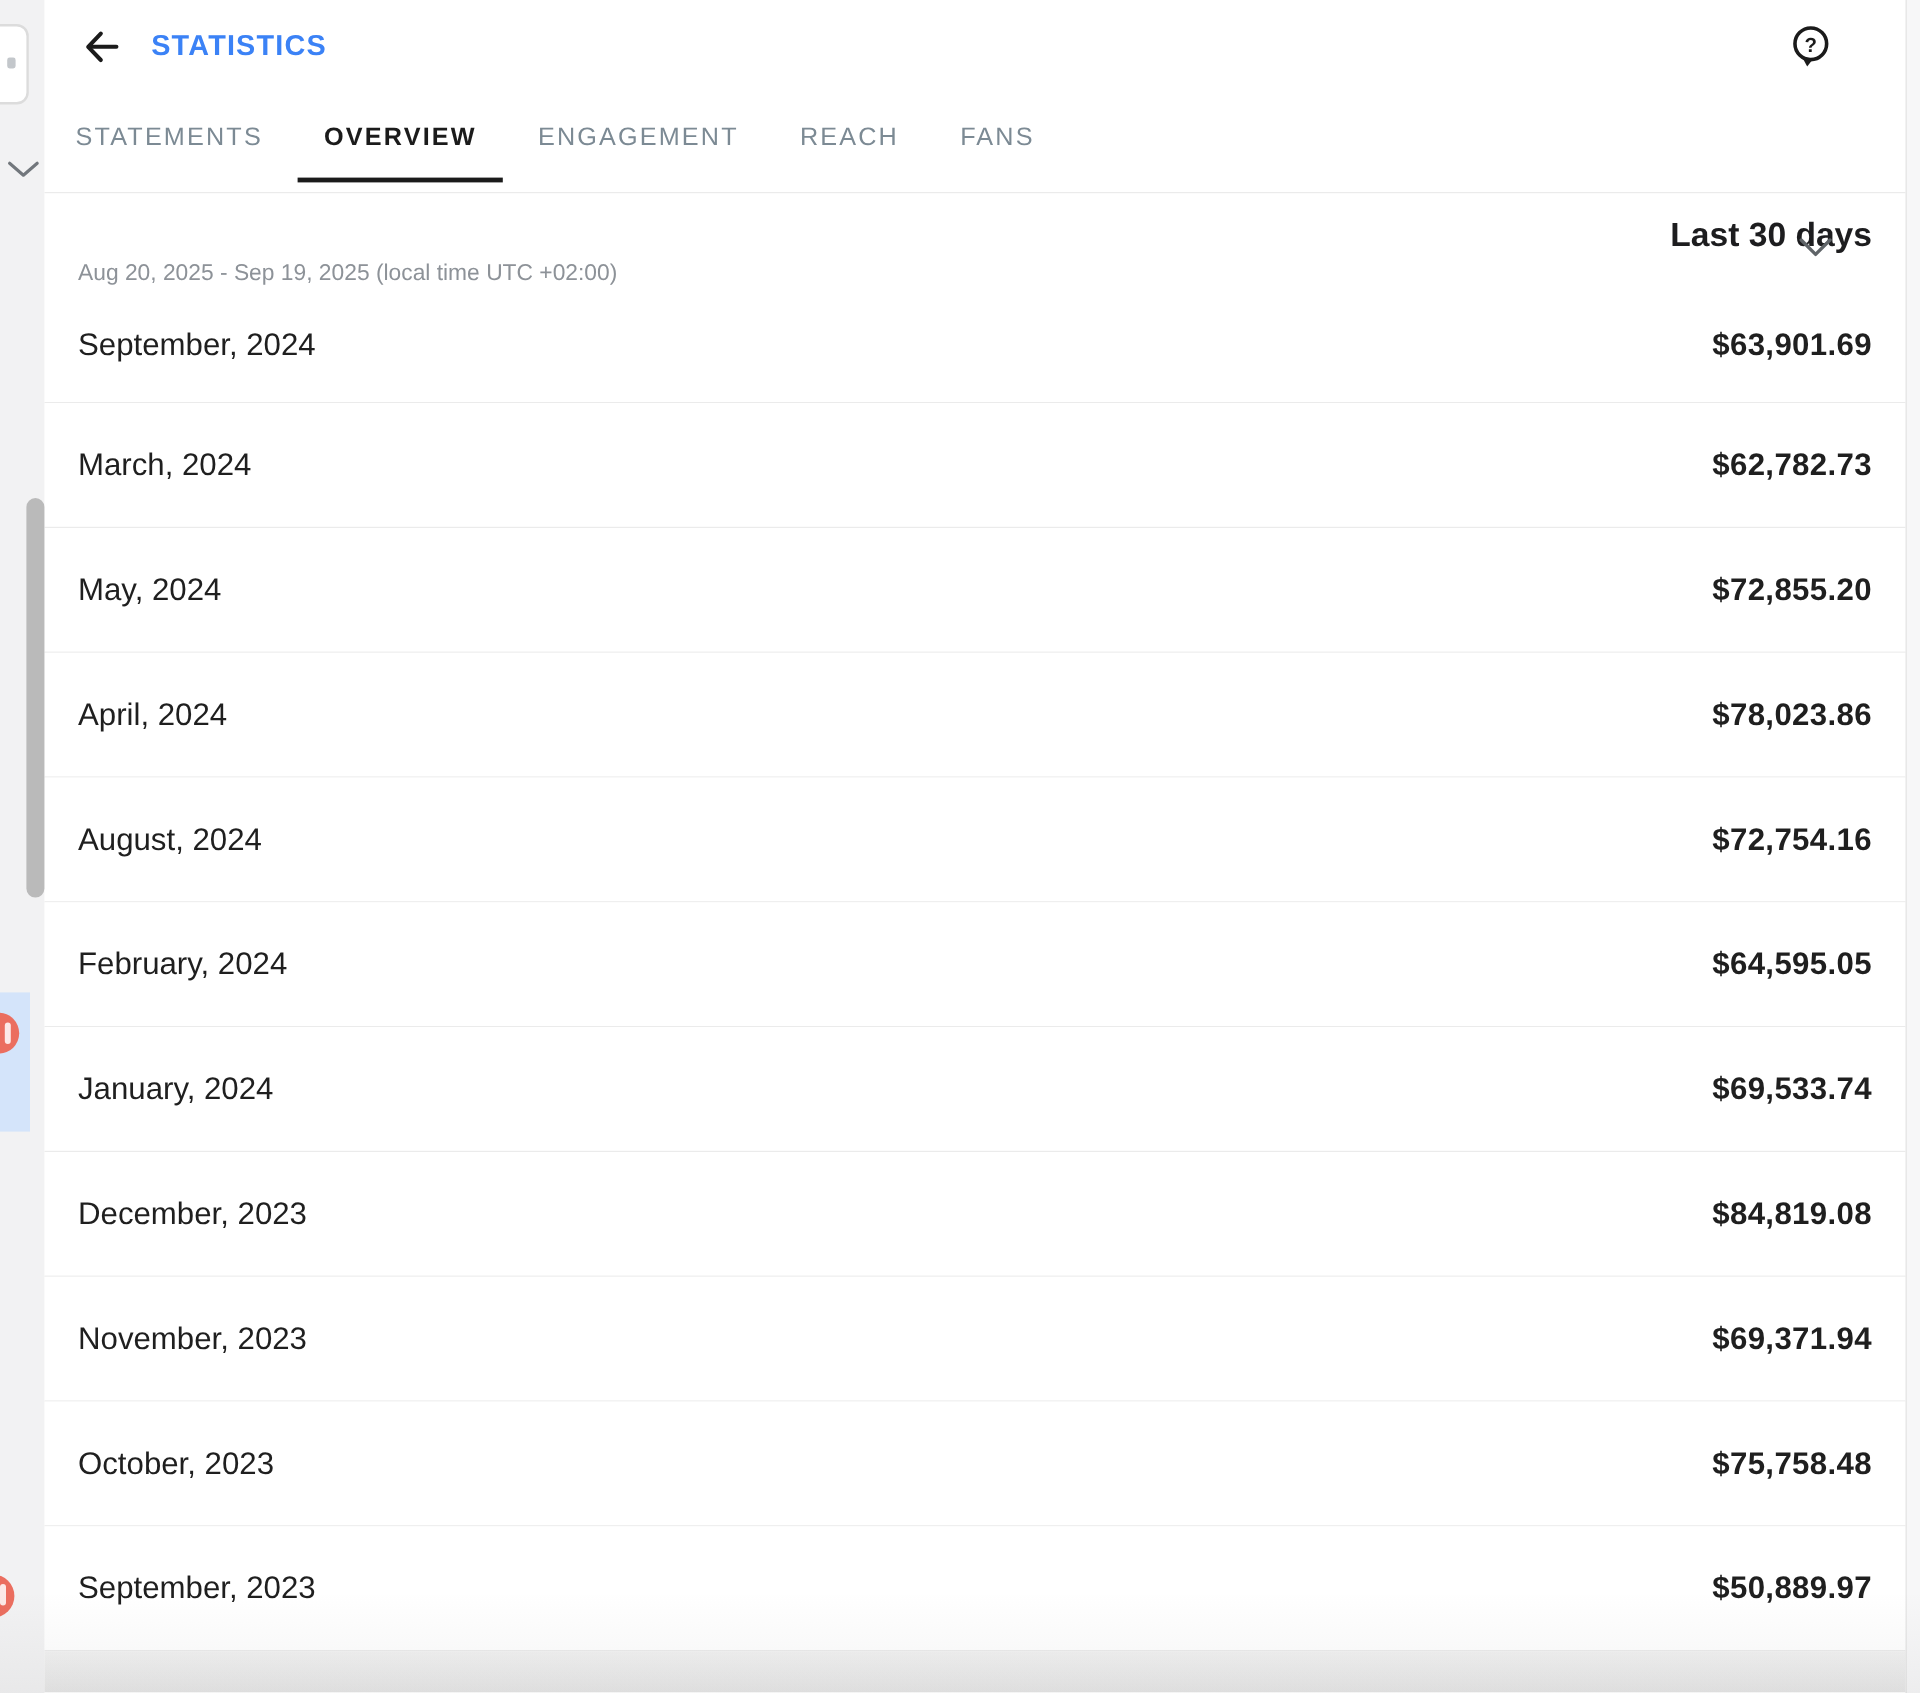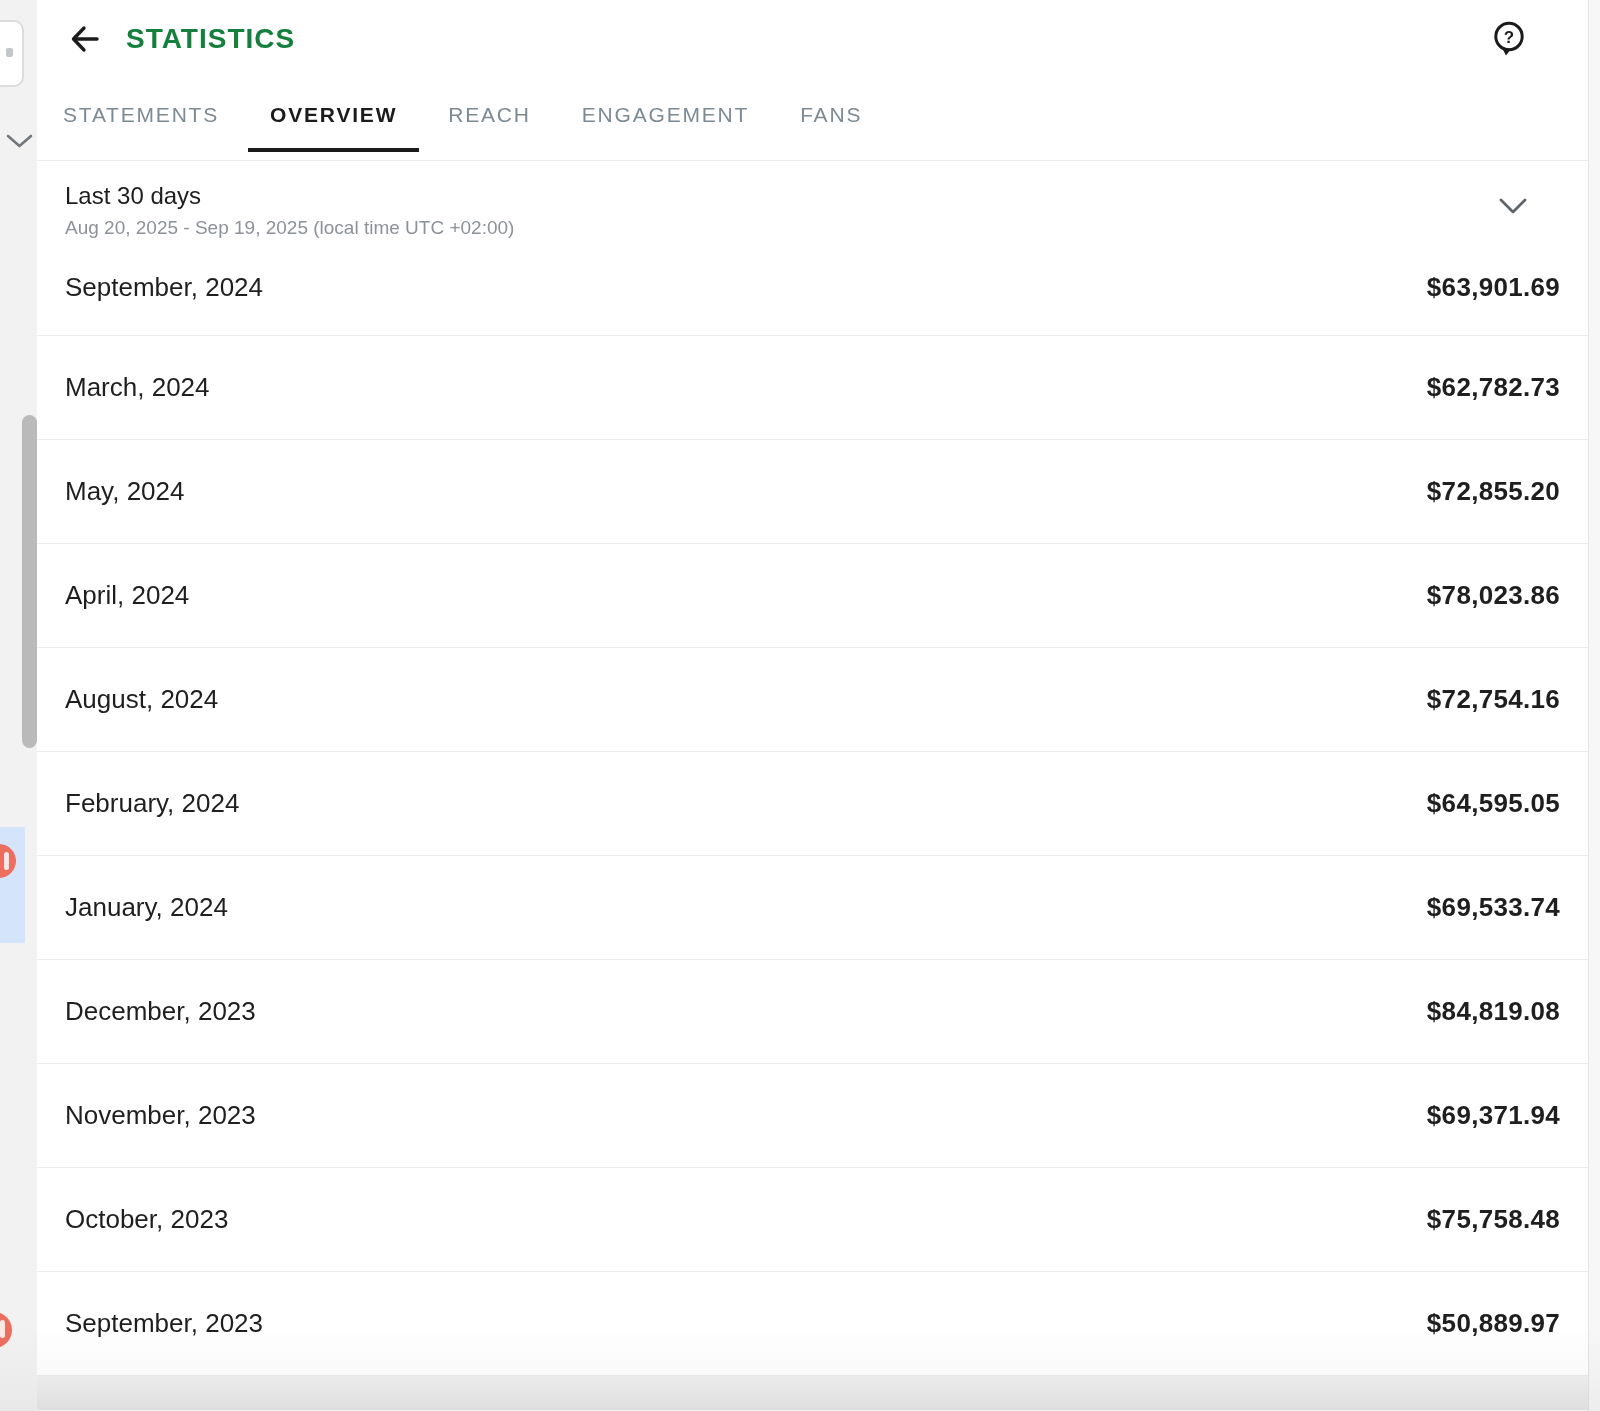--- a/index.html
+++ b/index.html
@@ -50,21 +50,21 @@
 
   
   .main { position:absolute; left:37px; top:0; width:1551px; height:1411px; background:#fff; }
 
   .app-header {
     height:78px; display:flex; align-items:center;
     padding:0 61px 0 31px; box-sizing:border-box;
   }
   .back-btn { width:34px; height:34px; display:flex; align-items:center; justify-content:center; cursor:pointer; }
   .page-title {
-    margin-left:24px; font-size:28px; font-weight:700; letter-spacing:1px; color:#15803d;
+    margin-left:24px; font-size:24px; font-weight:700; letter-spacing:1px; color:#3b82f6;
   }
   .help-btn { margin-left:auto; width:36px; height:38px; cursor:pointer; }
 
   .tab-bar {
     height:74px; display:flex; align-items:stretch;
     padding-left:4px; gap:7px;
   }
   .tab {
     padding:0 22px; display:flex; align-items:center;
     font-size:21px; letter-spacing:1.8px; font-weight:500; color:#7c8a94;
@@ -73,21 +73,21 @@
   .tab.active { color:#1b1b1b; font-weight:700;align-items:center; }
   .tab.active::after {
     content:""; position:absolute; left:0; right:0; bottom:0; height:4px; background:#1b1b1b;
   }
 
   .date-section {
     margin-top:8px; border-top:1px solid #ebebeb;
     height:97px; box-sizing:border-box; padding:20px 28px 0;
     position:relative; cursor:pointer;
   }
-  .date-title { font-size:24px; font-weight:400; color:#1d1d1f; line-height:30px; }
+  .date-title { font-size:28px; font-weight:700; color:#1d1d1f; line-height:30px;text-align:right; }
   .date-subtitle { margin-top:5px; font-size:19px; color:#8d9298; line-height:24px; }
   .date-chevron { position:absolute; right:60px; top:36px; }
 
   .rows {}
   .row {
     height:104px; box-sizing:border-box;
     display:flex; align-items:center; justify-content:space-between;
     padding:0 28px; border-bottom:1px solid #ebebeb;
     font-size:26px; color:#1f1f1f; background:#fff;
   }
@@ -151,24 +151,24 @@
   </div>
 
   <div class="tab-bar">
       <div class="tab">
     <span>STATEMENTS</span>
   </div>
       <div class="tab active">
     <span>OVERVIEW</span>
   </div>
       <div class="tab">
+    <span>ENGAGEMENT</span>
+  </div>
+      <div class="tab">
     <span>REACH</span>
-  </div>
-      <div class="tab">
-    <span>ENGAGEMENT</span>
   </div>
       <div class="tab">
     <span>FANS</span>
   </div>
     </div>
 
   <div class="date-section">
     <div class="date-title">Last 30 days</div>
     <div class="date-subtitle">Aug 20, 2025 - Sep 19, 2025 (local time UTC +02:00)</div>
     <div class="date-chevron">

